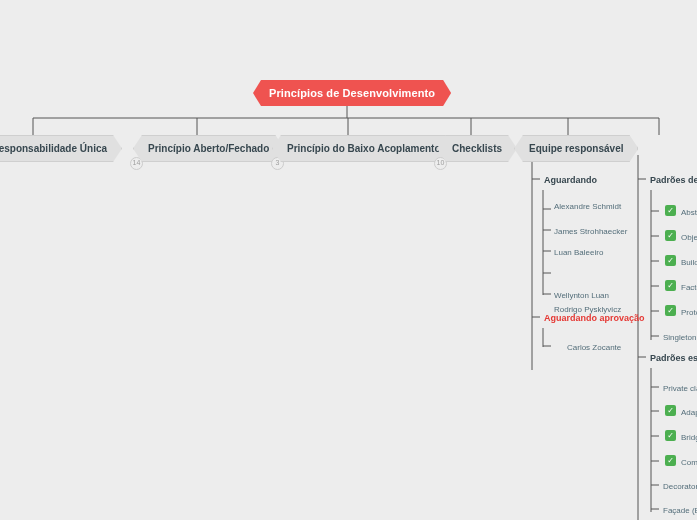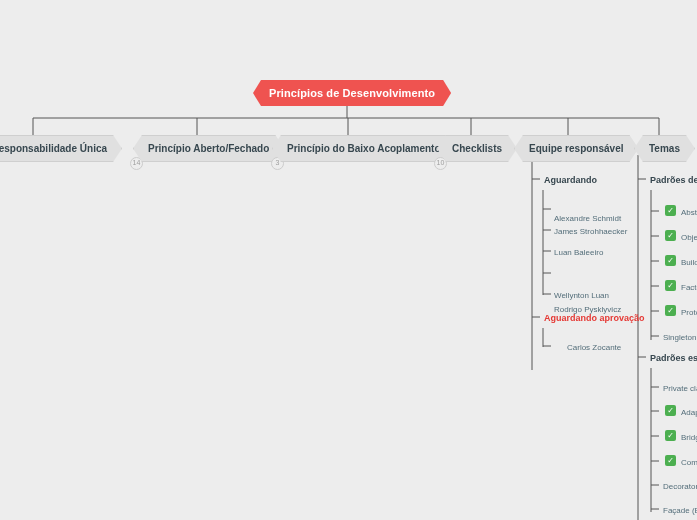--- a/index.html
+++ b/index.html
@@ -159,25 +159,24 @@
   <div class="node lvl1" style="left:133px; top:135px;">Princípio Aberto/Fechado</div>
   <div class="count-badge" style="left:271px; top:157px;">3</div>
 
   <div class="node lvl1" style="left:272px; top:135px;">Princípio do Baixo Acoplamento</div>
   <div class="count-badge" style="left:434px; top:157px;">10</div>
 
   <div class="node lvl1" style="left:437px; top:135px;">Checklists</div>
 
   <div class="node lvl1" style="left:514px; top:135px;">Equipe responsável</div>
 
-  <div class="node lvl1" style="left:634px; top:135px;">Temas</div>
 
   <div class="node lvl2" style="left:543px; top:173px;">Aguardando</div>
 
-  <div class="node leaf" style="left:553px; top:212px;">Alexandre Schmidt</div>
+  <div class="node leaf" style="left:553px; top:200px;">Alexandre Schmidt</div>
   <div class="node leaf" style="left:553px; top:225px;">James Strohhaecker</div>
   <div class="node leaf" style="left:553px; top:246px;">Luan Baleeiro</div>
   <div class="node leaf" style="left:553px; top:267px;margin-top:36px;">Rodrigo Pysklyvicz</div>
   <div class="node leaf" style="left:553px; top:289px;">Wellynton Luan</div>
 
   <div class="node lvl2 alert" style="left:543px; top:311px;">Aguardando aprovação</div>
 
   <div class="node leaf" style="left:553px; top:341px;margin-left:13px;">Carlos Zocante</div>
 
   <div class="node lvl2" style="left:649px; top:173px;">Padrões de criação</div>

